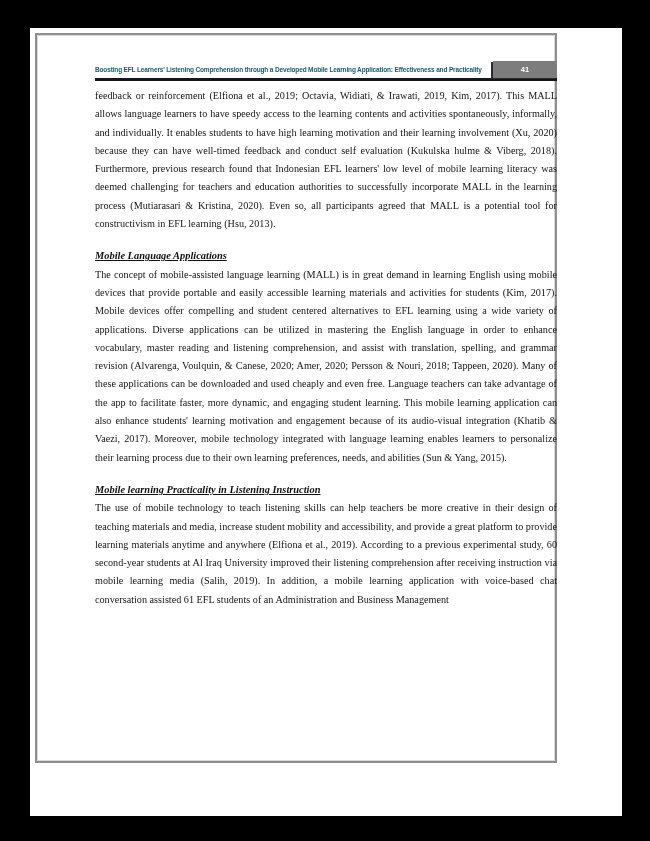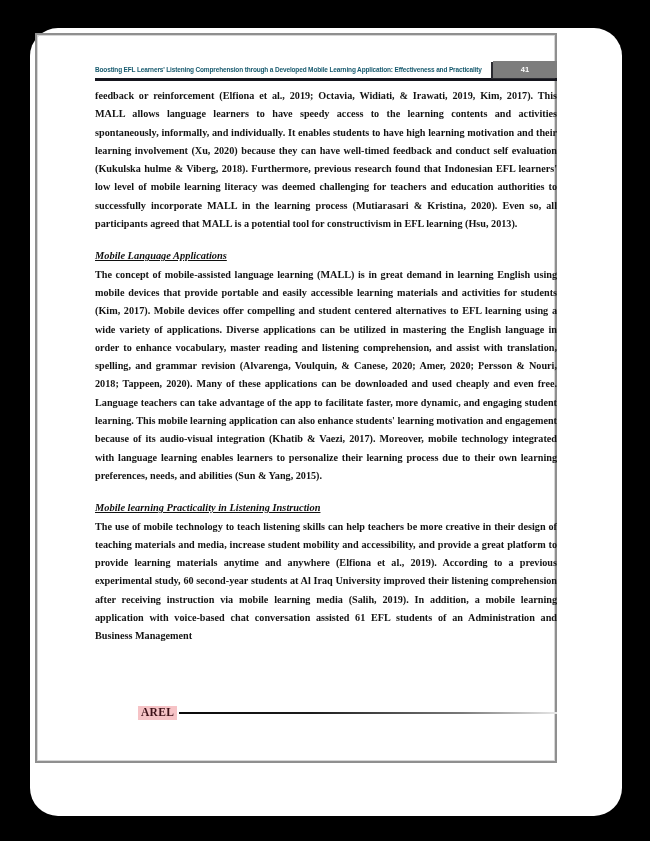--- a/index.html
+++ b/index.html
@@ -15,21 +15,20 @@
     overflow: hidden;
     font-family: "Liberation Serif", serif;
   }
   .page {
     position: absolute;
     left: 30px;
     top: 28px;
     width: 592px;
     height: 788px;
     background: #ffffff;
-    border-radius: 28px;
   }
   .page-frame {
     position: absolute;
     left: 5px;
     top: 5px;
     width: 518px;
     height: 726px;
     border: 2px solid #8f8f8f;
     box-shadow: inset 0 0 0 1px #d6d6d6;
     pointer-events: none;
@@ -74,21 +73,20 @@
   }
   .body-text {
     margin-top: 6px;
     color: #141414;
     font-size: 10.2px;
     line-height: 18.3px;
   }
   .body-text p {
     margin: 0;
     text-align: justify;
-    font-weight: bold;
   }
   .section-heading {
     font-weight: bold;
     font-style: italic;
     font-size: 10.4px;
     margin: 14px 0 0 0;
     line-height: 18.3px;
     color: #101010;
     text-decoration: underline;
   }
@@ -136,19 +134,15 @@
 
         <h3 class="section-heading">Mobile Language Applications</h3>
         <p>The concept of mobile-assisted language learning (MALL) is in great demand in learning English using mobile devices that provide portable and easily accessible learning materials and activities for students (Kim, 2017). Mobile devices offer compelling and student centered alternatives to EFL learning using a wide variety of applications. Diverse applications can be utilized in mastering the English language in order to enhance vocabulary, master reading and listening comprehension, and assist with translation, spelling, and grammar revision (Alvarenga, Voulquin, &amp; Canese, 2020; Amer, 2020; Persson &amp; Nouri, 2018; Tappeen, 2020). Many of these applications can be downloaded and used cheaply and even free. Language teachers can take advantage of the app to facilitate faster, more dynamic, and engaging student learning. This mobile learning application can also enhance students' learning motivation and engagement because of its audio-visual integration (Khatib &amp; Vaezi, 2017). Moreover, mobile technology integrated with language learning enables learners to personalize their learning process due to their own learning preferences, needs, and abilities (Sun &amp; Yang, 2015).</p>
 
         <h3 class="section-heading">Mobile learning Practicality in Listening Instruction</h3>
         <p>The use of mobile technology to teach listening skills can help teachers be more creative in their design of teaching materials and media, increase student mobility and accessibility, and provide a great platform to provide learning materials anytime and anywhere (Elfiona et al., 2019). According to a previous experimental study, 60 second-year students at Al Iraq University improved their listening comprehension after receiving instruction via mobile learning media (Salih, 2019). In addition, a mobile learning application with voice-based chat conversation assisted 61 EFL students of an Administration and Business Management</p>
       </div>
 
     </div>
 
-    <div class="footer">
-      <span class="journal-logo">AREL</span>
-      <span class="footer-rule"></span>
-    </div>
 
   </div>
 </div>
 
 </body></html>

